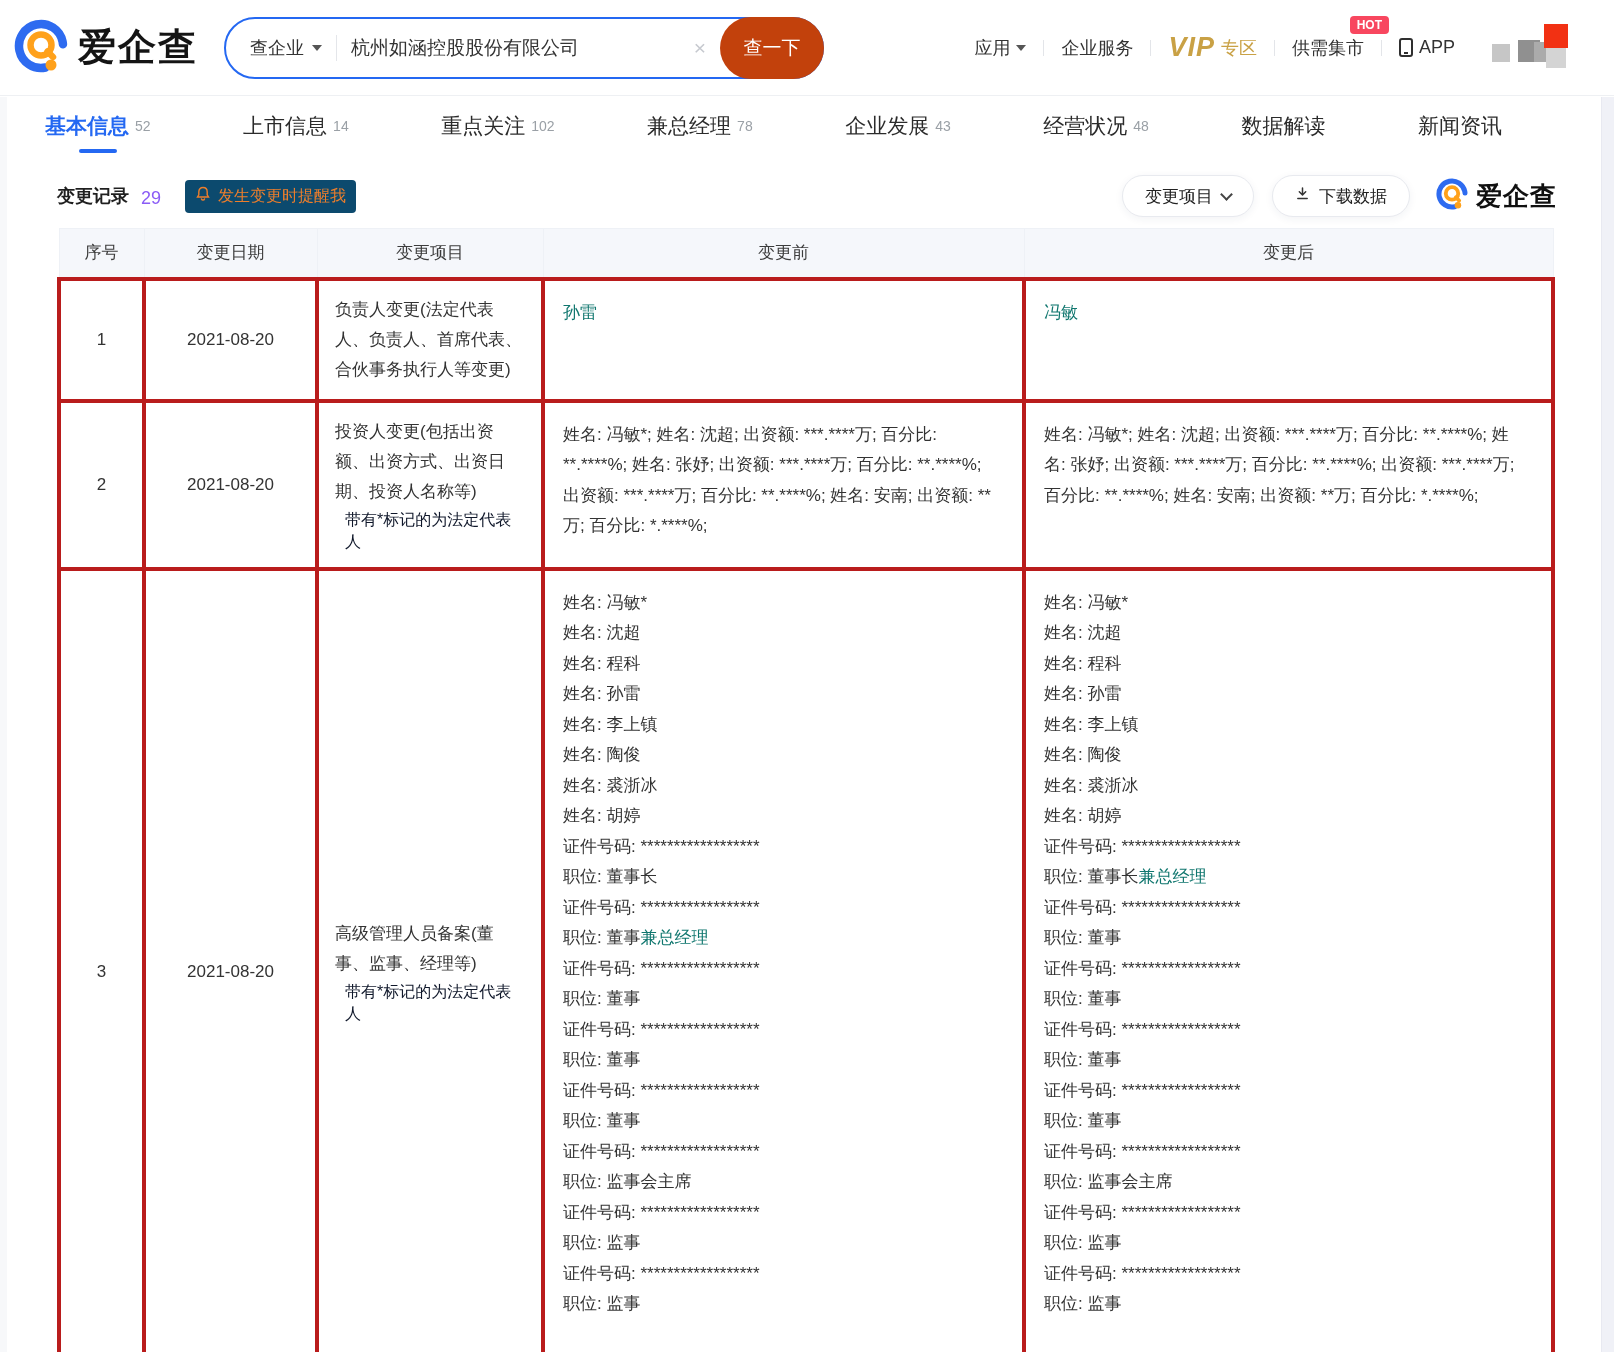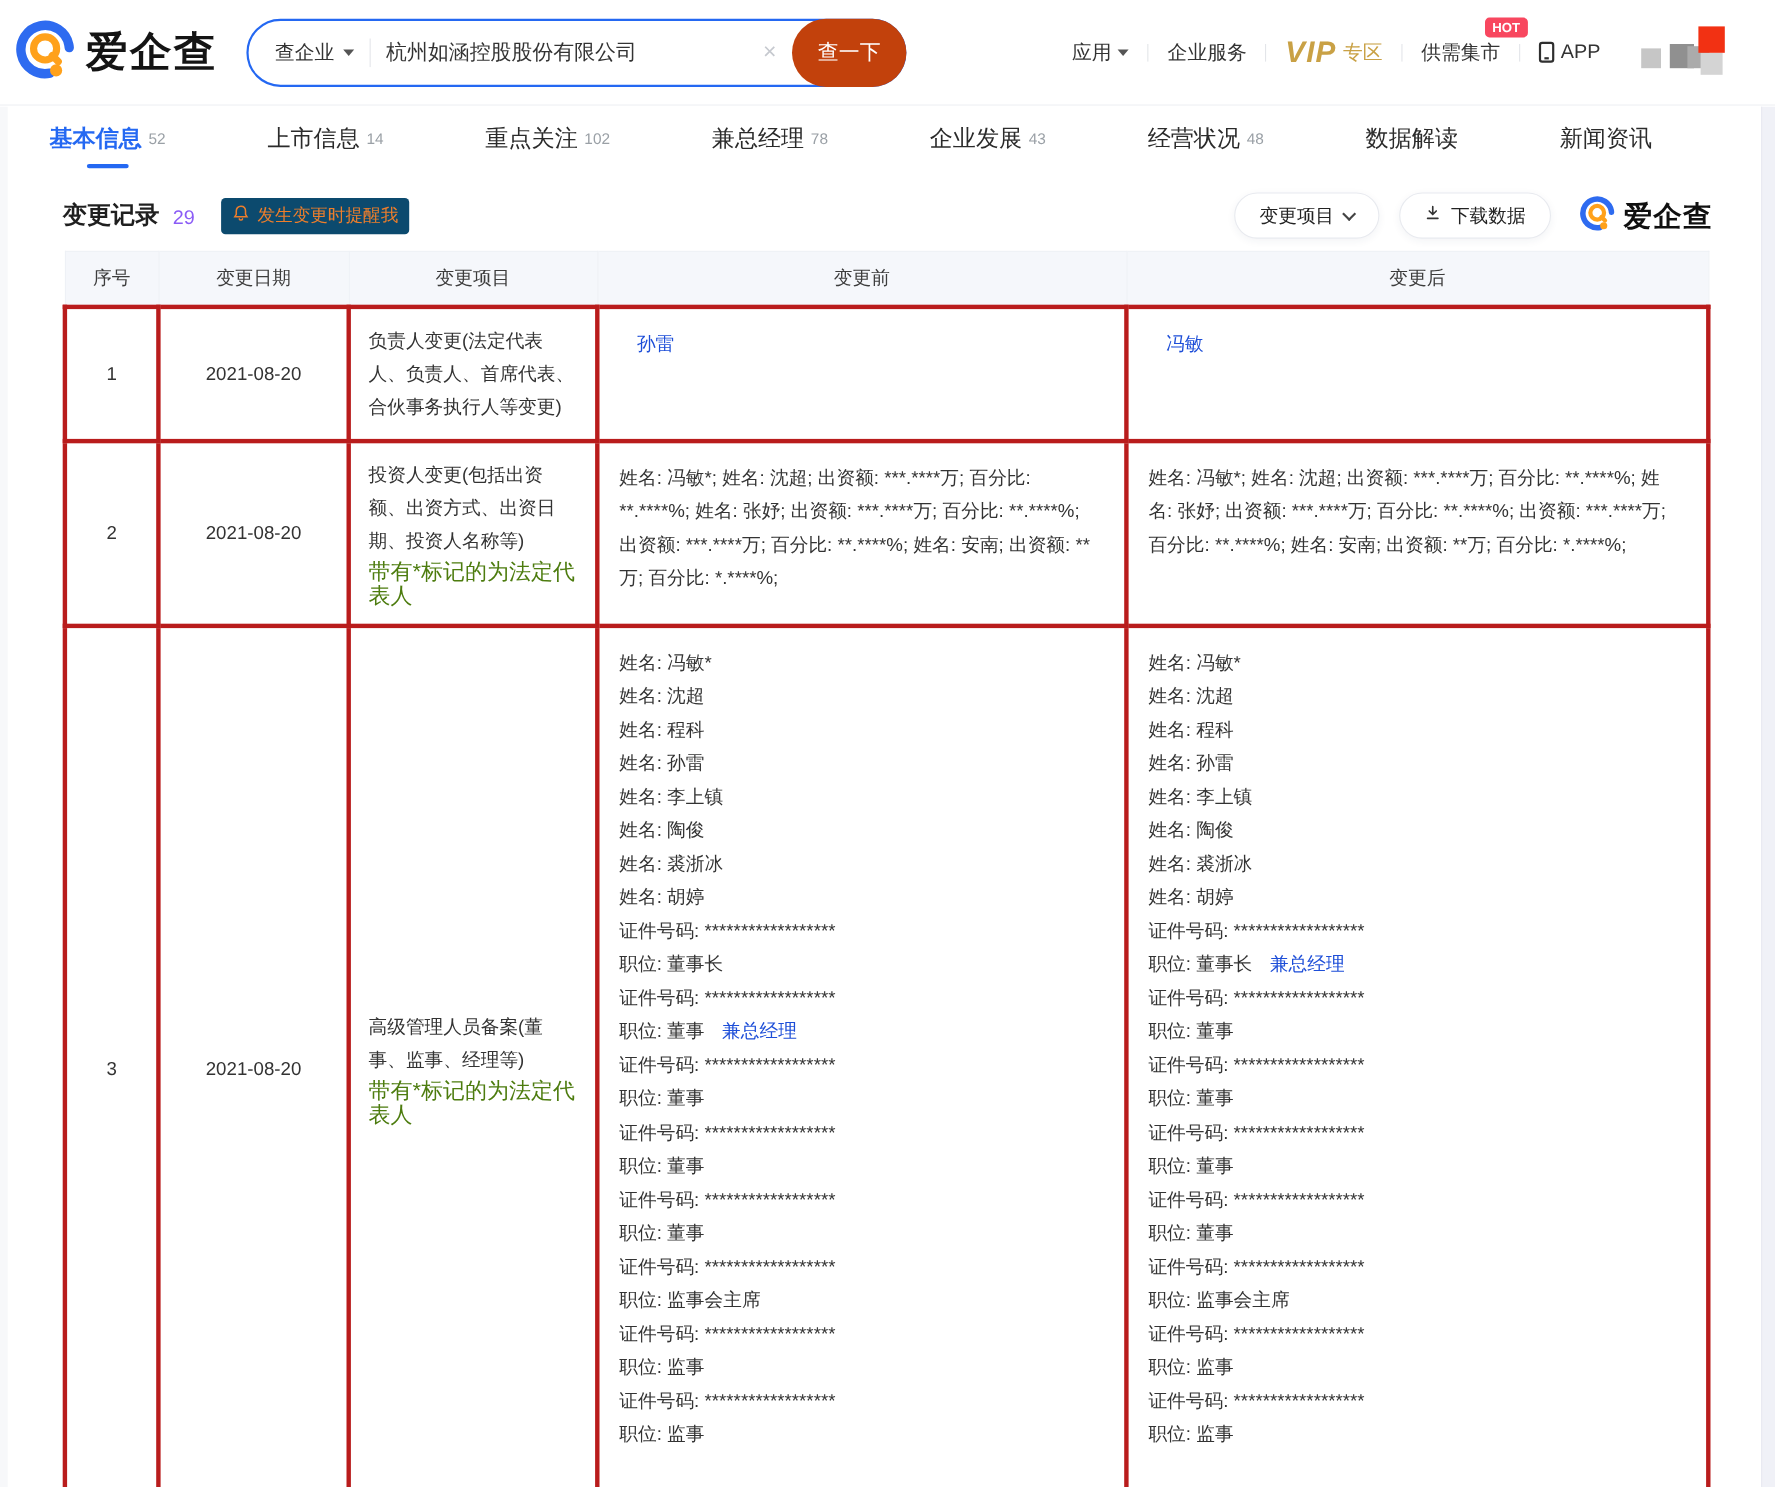--- a/index.html
+++ b/index.html
@@ -43,44 +43,44 @@
     padding:0 112px 0 45px; background:#fff; }
   .tab { position:relative; height:60px; display:flex; align-items:center; cursor:pointer; }
   .tab-label { font-size:21px; color:#2b2b2b; }
   .tab-count { font-size:14px; color:#9aa0a6; margin-left:6px; }
   .tab.active .tab-label { color:#2468F2; font-weight:700; }
   .tab.active::after { content:""; position:absolute; left:50%; transform:translateX(-50%);
     bottom:3px; width:38px; height:4px; border-radius:2px; background:#2468F2; }
 
   
   .section-head { display:flex; align-items:center; margin:18px 57px 10px 57px; height:44px; }
-  .section-title { font-size:22px; font-weight:700; color:#1f1f1f; }
+  .section-title { font-size:18px; font-weight:700; color:#1f1f1f; }
   .section-count { font-size:18px; color:#8b5cf6; margin-left:12px; margin-top:5px; }
   .alert-link { display:flex; align-items:center; gap:7px; margin-left:24px;
     background:#0c4a6e; color:#ee7e2b; font-size:16px; padding:6px 10px; border-radius:4px; cursor:pointer; }
   .head-actions { margin-left:auto; display:flex; align-items:center; gap:18px; }
   .pill-btn { height:42px; border-radius:21px; border:1px solid #e8eaef; background:#fff;
     display:flex; align-items:center; gap:9px; padding:0 22px; font-size:17px; color:#222;
     box-shadow:0 2px 8px rgba(31,56,88,.06); cursor:pointer; white-space:nowrap; }
   .chev { width:9px; height:9px; border-right:2px solid #444; border-bottom:2px solid #444;
     transform:rotate(45deg); margin-top:-4px; }
   .watermark { display:flex; align-items:center; gap:8px; margin-left:8px; }
   .watermark-text { font-size:26px; font-weight:800; color:#101010; letter-spacing:1px; }
 
   
   .table-wrap { margin:0 57px; }
   table { border-collapse:collapse; width:1494px; table-layout:fixed; }
   th { background:#f5f7fb; border:1px solid #eef1f6; height:50px; font-size:17px;
     font-weight:400; color:#3c3c3c; }
   td { border:4px solid #b91c1c; font-size:17px; color:#333; vertical-align:middle; }
   td.c { text-align:center; }
   td.item { padding:14px 16px; line-height:30px; }
-  .item-note { color:#4d7c0f; font-size:20px; line-height:22px; margin-top:2px; }
+  .item-note { color:#0f172a; font-size:16px; line-height:22px; margin-top:2px;margin-left:10px; }
   td.detail { vertical-align:top; padding:17px 22px 18px 18px; line-height:30.5px; }
-  .red { color:#1d4ed8;margin-left:16px; }
+  .red { color:#0f766e; }
   tr.row-1 { height:112px; } tr.row-2 { height:146px; } tr.row-3 { height:806px; }
 
   
   .gutter-left { position:absolute; left:0; top:97px; bottom:0; width:7px; background:#f7f8fa; }
   .scrollbar { position:absolute; right:0; top:97px; bottom:0; width:13px;
     background:#f0f1f7; border-left:1px solid #e8e9f1; cursor:pointer; }
   .page { position:relative; }
 </style>
 </head>
 <body>

